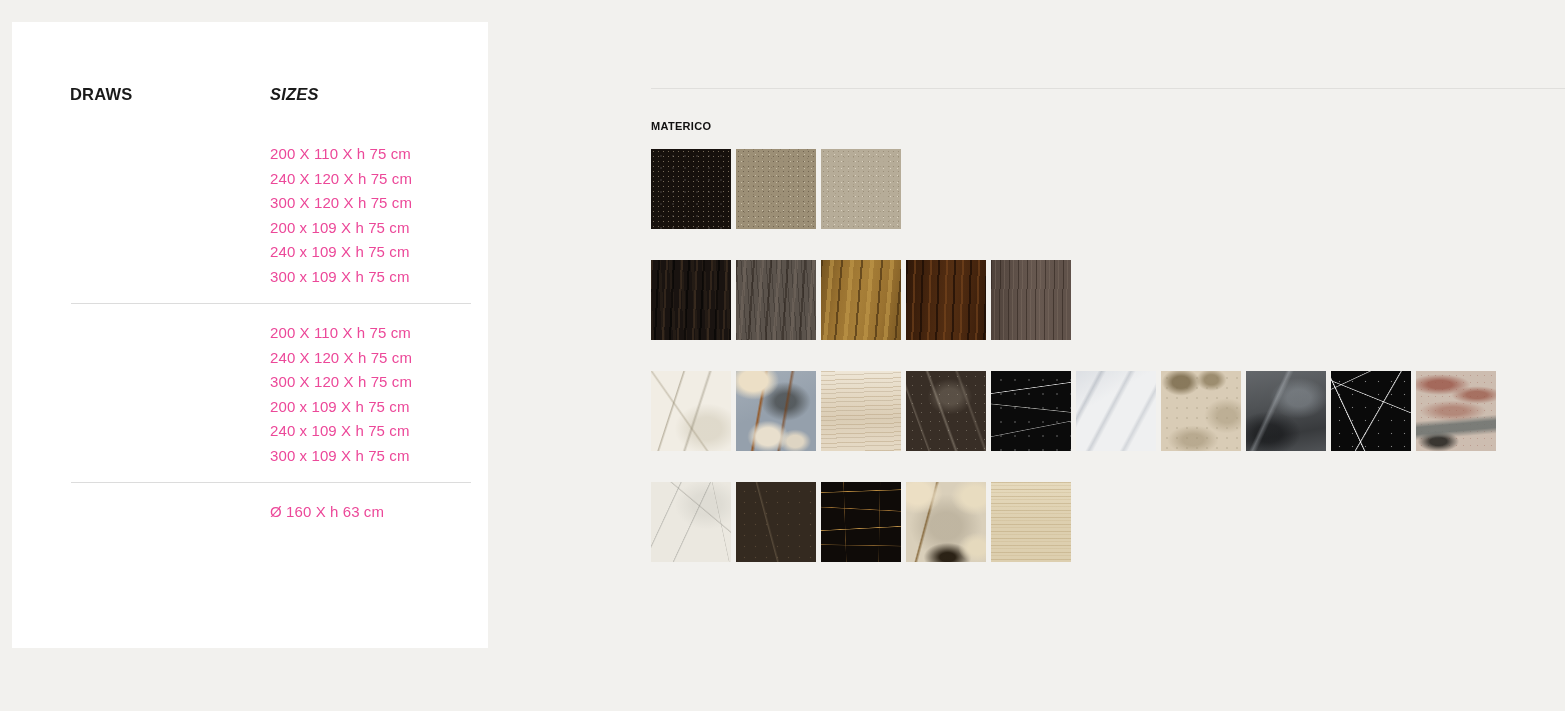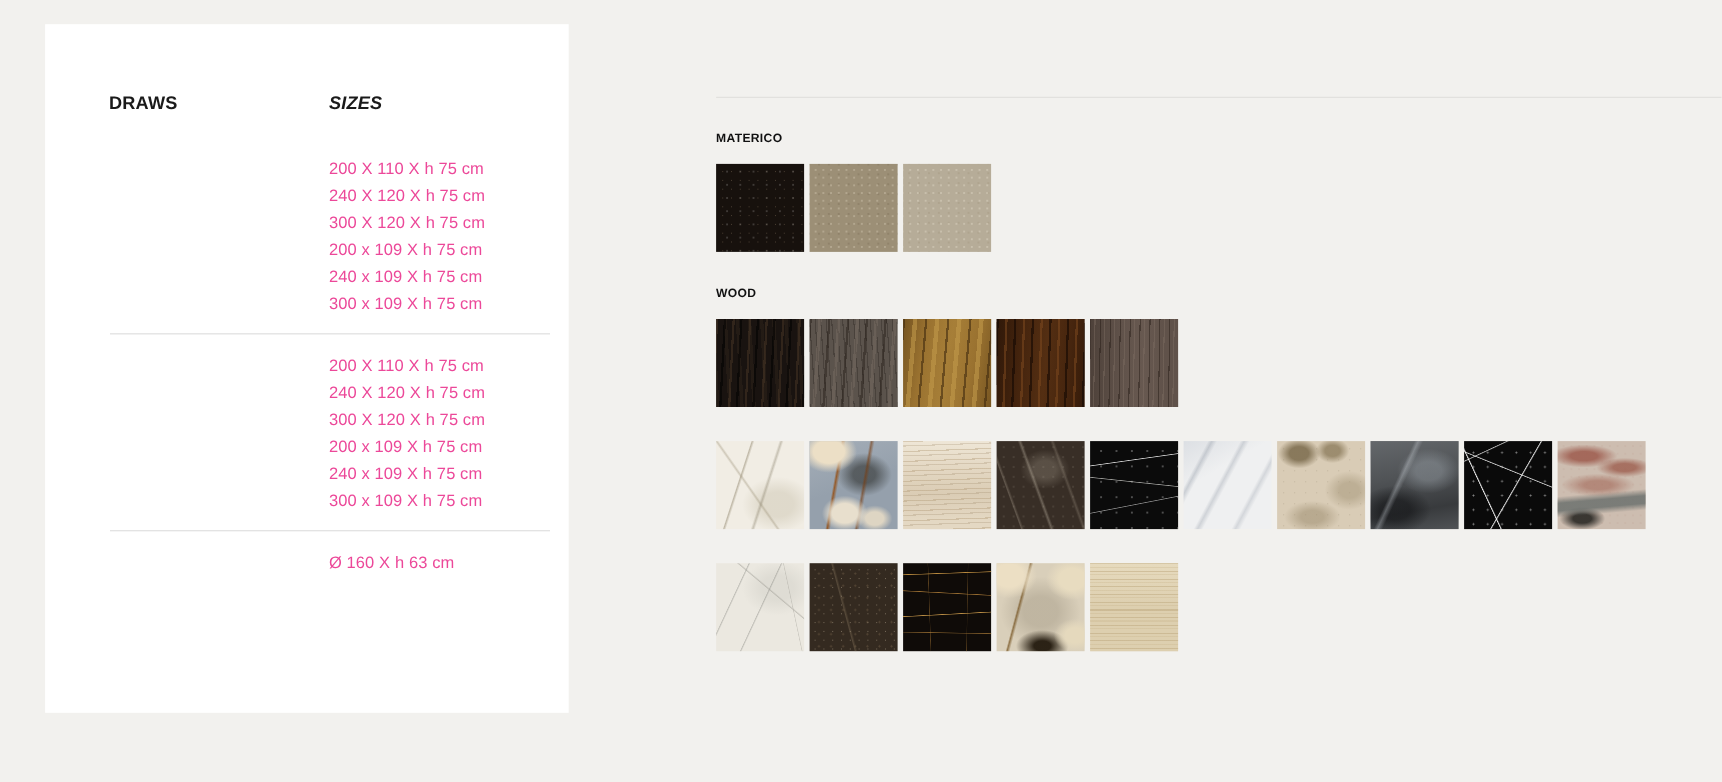--- a/index.html
+++ b/index.html
@@ -14,21 +14,20 @@
     font-family:"Liberation Sans","DejaVu Sans",sans-serif;
     color:var(--text);
     overflow:hidden;
   }
 
   
   .panel{
     position:absolute; left:12px; top:22px;
     width:476px; height:626px;
     background:var(--panel-bg);
-    margin-left:29px;
   }
   .col-header{
     position:absolute; top:63px;
     font-size:16.5px; font-weight:600; letter-spacing:.2px; line-height:18px;
     color:var(--text);
   }
   .col-header.draws{left:58px;}
   .col-header.sizes{left:258px;font-style:italic;}
   .size-content{
     position:absolute; left:0; top:120px; width:100%;
@@ -109,21 +108,20 @@
 <div class="finishes">
     <div class="category">
       <div class="category-label">MATERICO</div>
       <div class="swatch-row">
         <div class="swatch" style="background-color: rgb(23, 17, 13); background-image: radial-gradient(rgba(214, 196, 164, 0.5) 12%, transparent 14%), radial-gradient(rgba(150, 130, 105, 0.4) 9%, transparent 12%), radial-gradient(rgba(255, 255, 255, 0.18) 7%, transparent 10%); background-size: 5px 5px, 8px 8px, 12px 12px; background-position: 0px 0px, 2px 3px, 4px 1px;"></div>
         <div class="swatch" style="background-color: rgb(156, 143, 118); background-image: radial-gradient(rgba(70, 58, 44, 0.5) 12%, transparent 15%), radial-gradient(rgba(238, 229, 208, 0.55) 11%, transparent 14%), radial-gradient(rgba(112, 97, 74, 0.4) 9%, transparent 12%); background-size: 5px 5px, 7px 7px, 9px 9px; background-position: 0px 0px, 2px 2px, 4px 5px;"></div>
         <div class="swatch" style="background-color: rgb(182, 172, 152); background-image: radial-gradient(rgba(116, 102, 78, 0.4) 12%, transparent 15%), radial-gradient(rgba(243, 236, 219, 0.6) 11%, transparent 14%), radial-gradient(rgba(150, 136, 108, 0.35) 9%, transparent 12%); background-size: 5px 5px, 7px 7px, 9px 9px; background-position: 0px 0px, 3px 2px, 1px 4px;"></div>
       </div>
     </div>
     <div class="category">
-      <div class="category-label">WOOD</div>
       <div class="swatch-row">
         <div class="swatch" style="background-color: rgb(25, 19, 16); background-image: repeating-linear-gradient(93deg, rgba(74, 55, 38, 0.5) 0px, rgba(74, 55, 38, 0.5) 2px, transparent 2px, transparent 7px, rgba(0, 0, 0, 0.55) 7px, rgba(0, 0, 0, 0.55) 9px, transparent 9px, transparent 15px), repeating-linear-gradient(87deg, rgba(60, 46, 32, 0.3) 0px, rgba(60, 46, 32, 0.3) 3px, transparent 3px, transparent 11px);"></div>
         <div class="swatch" style="background-color: rgb(91, 83, 76); background-image: repeating-linear-gradient(94deg, rgba(40, 32, 26, 0.5) 0px, rgba(40, 32, 26, 0.5) 2px, transparent 2px, transparent 8px, rgba(122, 110, 100, 0.45) 8px, rgba(122, 110, 100, 0.45) 11px, transparent 11px, transparent 17px), repeating-linear-gradient(86deg, rgba(30, 24, 20, 0.3) 0px, rgba(30, 24, 20, 0.3) 1px, transparent 1px, transparent 5px);"></div>
         <div class="swatch" style="background-color: rgb(154, 114, 48); background-image: repeating-linear-gradient(95deg, rgba(64, 42, 14, 0.6) 0px, rgba(64, 42, 14, 0.6) 2px, transparent 2px, transparent 9px, rgba(196, 156, 76, 0.55) 9px, rgba(196, 156, 76, 0.55) 13px, transparent 13px, transparent 20px), linear-gradient(100deg, rgba(80, 54, 18, 0.5) 0%, transparent 25%, rgba(190, 150, 70, 0.35) 50%, transparent 75%, rgba(80, 54, 18, 0.45) 100%);"></div>
         <div class="swatch" style="background-color: rgb(70, 37, 14); background-image: repeating-linear-gradient(92deg, rgba(18, 7, 2, 0.6) 0px, rgba(18, 7, 2, 0.6) 2px, transparent 2px, transparent 8px, rgba(130, 76, 32, 0.5) 8px, rgba(130, 76, 32, 0.5) 10px, transparent 10px, transparent 16px), linear-gradient(95deg, rgba(25, 11, 3, 0.5) 0%, transparent 30%, rgba(110, 64, 26, 0.35) 55%, transparent 80%, rgba(25, 11, 3, 0.4) 100%);"></div>
         <div class="swatch" style="background-color: rgb(96, 82, 74); background-image: repeating-linear-gradient(91deg, rgba(38, 28, 22, 0.5) 0px, rgba(38, 28, 22, 0.5) 1px, transparent 1px, transparent 4px, rgba(130, 114, 102, 0.4) 4px, rgba(130, 114, 102, 0.4) 5px, transparent 5px, transparent 9px), linear-gradient(90deg, rgba(44, 34, 28, 0.35) 0%, transparent 35%, rgba(120, 104, 94, 0.3) 60%, transparent 85%);"></div>
       </div>
     </div>
     <div class="category">
       <div class="swatch-row">

